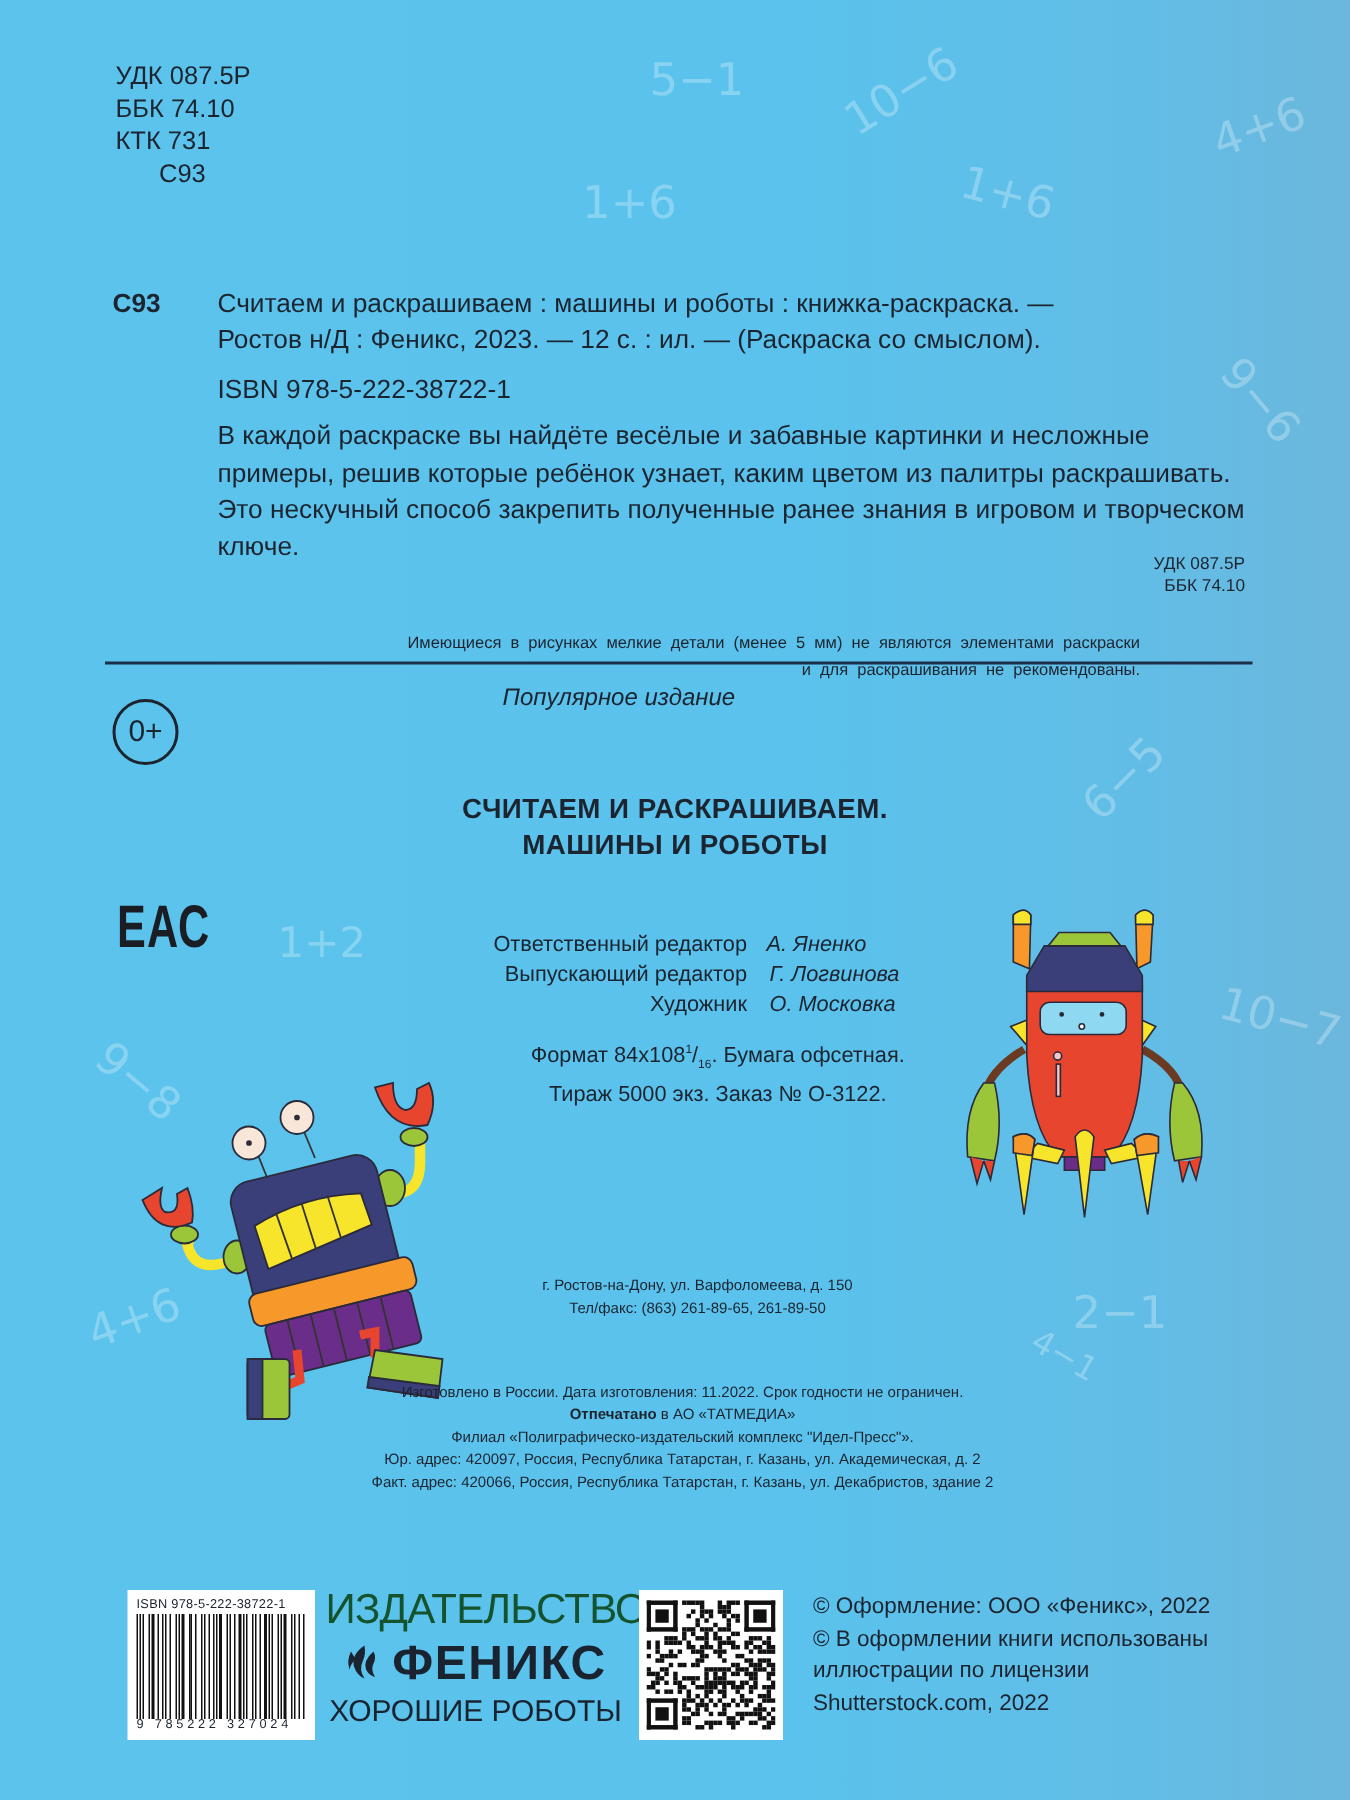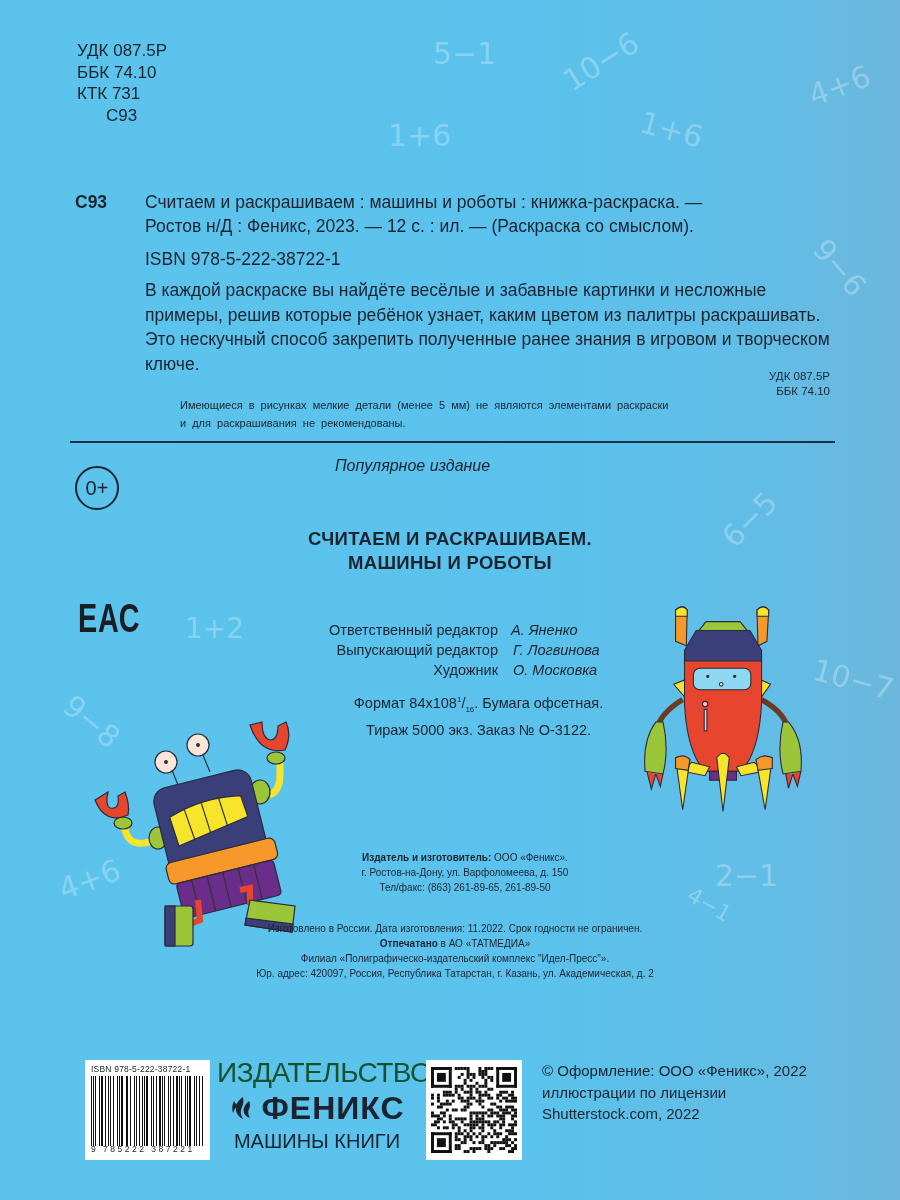--- a/index.html
+++ b/index.html
@@ -19,21 +19,21 @@
     white-space: nowrap;
     pointer-events: none;
   }
   .codes { left: 77px; top: 40px; font-size: 17px; line-height: 21.5px; }
   .codes .c93 { padding-left: 29px; }
   .biblio-key { left: 75px; top: 192px; font-size: 17.5px; font-weight: bold; }
   .biblio { left: 145px; top: 190px; width: 680px; font-size: 17.5px; line-height: 24px; }
   .isbn-line { left: 145px; top: 249px; font-size: 17.5px; }
   .annotation { left: 145px; top: 278px; width: 690px; font-size: 17.5px; line-height: 24.5px; }
   .codes-right { left: 700px; top: 369px; width: 130px; text-align: right; font-size: 11.5px; line-height: 15px; }
-  .warning { left: 180px; top: 396px; width: 580px; text-align: left; font-size: 11px; line-height: 18px; word-spacing: 3px; }
+  .warning { left: 180px; top: 420px; width: 580px; text-align: right; font-size: 11px; line-height: 18px; word-spacing: 3px; }
   .hr { left: 70px; top: 441px; width: 765px; height: 2px; background: #1c2f48; }
   .popular { left: 335px; top: 457px; font-size: 16px; font-style: italic; }
   .age-badge {
     left: 75px; top: 466px; width: 44px; height: 44px; border: 2px solid #1c2430; border-radius: 50%;
     display: flex; align-items: center; justify-content: center; font-size: 20px;
   }
   .title { left: 250px; top: 527px; width: 400px; text-align: center; font-size: 18.5px; font-weight: bold; line-height: 24px; letter-spacing: 0.3px; }
   .eac { left: 78px; top: 596px; font-size: 40px; font-weight: bold; letter-spacing: 1px; transform: scaleX(0.72); transform-origin: left; color: #1a1e24; }
   .credits { left: 300px; top: 620px; font-size: 14.5px; line-height: 20px; text-align: right; }
   .credits .row { display: flex; }
@@ -208,30 +208,30 @@
     <path d="M108 180 L110 200 L98 205" fill="none" stroke="#e8452e" stroke-width="6"></path>
     <path d="M150 170 L160 168 L160 185" fill="none" stroke="#e8452e" stroke-width="6"></path>
     <rect x="75" y="186" width="28" height="40" rx="3" fill="#9cc63a"></rect>
     <rect x="75" y="186" width="10" height="40" fill="#3a3f7a"></rect>
     <path d="M160 180 L205 186 L202 212 L155 205 Z" fill="#9cc63a"></path>
     <path d="M156 198 L203 204 L202 212 L155 205 Z" fill="#3a3f7a"></path>
   </g>
 </svg>
 
 <div class="abs publisher">
-  <div><b>Издатель и изготовитель:</b><span> ООО «Феникс».</span></div>
   <div>г. Ростов-на-Дону, ул. Варфоломеева, д. 150</div>
   <div>Тел/факс: (863) 261-89-65, 261-89-50</div>
 </div>
 
 <div class="abs printer">
   <div>Изготовлено в России. Дата изготовления: 11.2022. Срок годности не ограничен.</div>
   <div><b>Отпечатано</b><span> в АО «ТАТМЕДИА»</span></div>
   <div>Филиал «Полиграфическо-издательский комплекс "Идел-Пресс"».</div>
   <div>Юр. адрес: 420097, Россия, Республика Татарстан, г. Казань, ул. Академическая, д. 2</div>
+  <div>Факт. адрес: 420066, Россия, Республика Татарстан, г. Казань, ул. Декабристов, здание 2</div>
 </div>
 
 <div class="abs barcode">
   <div class="isbn">ISBN 978-5-222-38722-1</div>
   <div class="bars" id="bars">
       <span style="width: 1px; margin-right: 1px;"></span>
       <span style="width: 1px; margin-right: 2px;"></span>
       <span style="width: 2px; margin-right: 3px;"></span>
       <span style="width: 1px; margin-right: 1px;"></span>
       <span style="width: 3px; margin-right: 2px;"></span>
@@ -264,34 +264,34 @@
       <span style="width: 1px; margin-right: 2px;"></span>
       <span style="width: 2px; margin-right: 3px;"></span>
       <span style="width: 1px; margin-right: 1px;"></span>
       <span style="width: 1px; margin-right: 2px;"></span>
       <span style="width: 3px; margin-right: 3px;"></span>
       <span style="width: 1px; margin-right: 1px;"></span>
       <span style="width: 2px; margin-right: 2px;"></span>
       <span style="width: 1px; margin-right: 3px;"></span>
       <span style="width: 1px; margin-right: 1px;"></span>
     </div>
-  <div class="digits">9 785222 387221</div>
+  <div class="digits">9 785222 327024</div>
 </div>
 
 <div class="abs brand">
   <div class="l1">ИЗДАТЕЛЬСТВО</div>
   <div class="l2">
     <svg width="26" height="26" viewBox="0 0 26 26">
       <path d="M13 2 Q4 8 6 16 Q8 22 13 24 Q9 18 12 12 Q14 8 13 2 Z" fill="#1a2330"></path>
       <path d="M19 6 Q12 12 14 18 Q16 22 20 23 Q17 18 19 14 Q21 10 19 6 Z" fill="#1a2330"></path>
       <path d="M4 6 Q1 12 3 18 Q4 14 7 11 Z" fill="#1a2330"></path>
     </svg>
     <span>ФЕНИКС</span>
   </div>
-  <div class="l3">МАШИНЫ КНИГИ</div>
+  <div class="l3">ХОРОШИЕ РОБОТЫ</div>
 </div>
 
 <div class="abs qr">
   <svg width="86" height="90" viewBox="0 0 29 29" id="qrsvg">
       <rect x="0" y="0" width="7" height="1" fill="#111"></rect>
       <rect x="0" y="6" width="7" height="1" fill="#111"></rect>
       <rect x="0" y="0" width="1" height="7" fill="#111"></rect>
       <rect x="6" y="0" width="1" height="7" fill="#111"></rect>
       <rect x="2" y="2" width="3" height="3" fill="#111"></rect>
       <rect x="22" y="0" width="7" height="1" fill="#111"></rect>
@@ -612,15 +612,16 @@
       <rect x="12" y="28" width="1" height="1" fill="#111"></rect>
       <rect x="14" y="28" width="1" height="1" fill="#111"></rect>
       <rect x="19" y="28" width="1" height="1" fill="#111"></rect>
       <rect x="26" y="28" width="1" height="1" fill="#111"></rect>
       <rect x="27" y="28" width="1" height="1" fill="#111"></rect>
     </svg>
 </div>
 
 <div class="abs copyright">
   <div>© Оформление: ООО «Феникс», 2022</div>
+  <div>© В оформлении книги использованы</div>
   <div>иллюстрации по лицензии</div>
   <div>Shutterstock.com, 2022</div>
 </div>
 
 </body></html>

